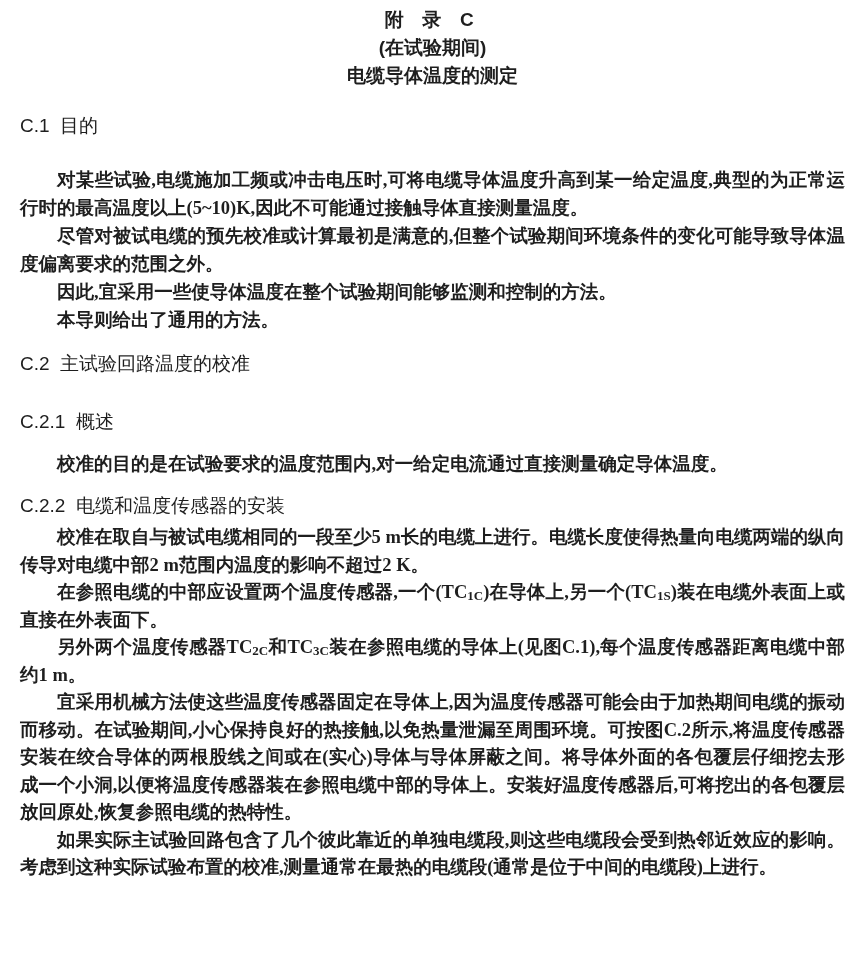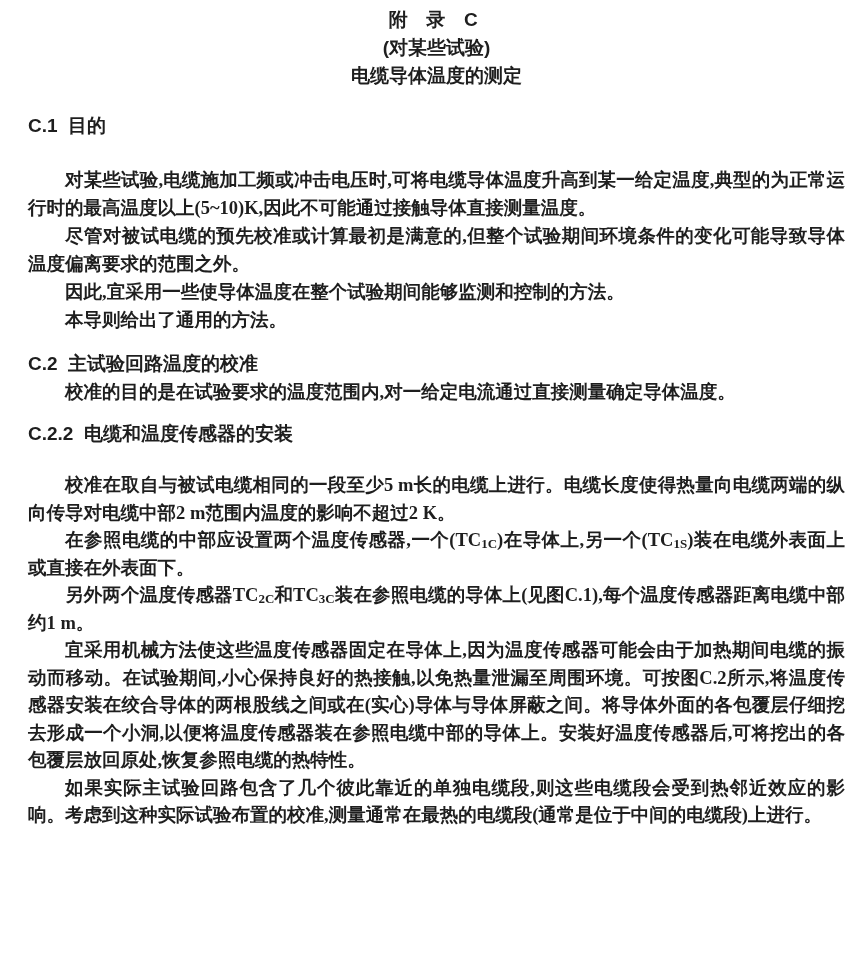--- a/index.html
+++ b/index.html
@@ -6,50 +6,50 @@
     margin: 0;
     padding: 0;
     background: #ffffff;
   }
   .page {
     width: 856px;
     height: 978px;
     box-sizing: border-box;
     background: #ffffff;
     color: #1e1e1e;
-    padding: 6px 11px 0 28px;
+    padding: 6px 11px 0 20px;
     overflow: hidden;
     font-family: "Liberation Serif", "DejaVu Serif", serif;
   }
   .title-block {
     text-align: center;
     font-weight: bold;
   }
   .title-line {
     margin: 0;
     font-size: 19px;
     line-height: 28px;
     font-family: "Liberation Sans", "DejaVu Sans", sans-serif;
   }
   .title-line.spaced {
     letter-spacing: 0.35em;
   }
   .heading {
     margin: 0;
     font-size: 19px;
     line-height: 28px;
-    font-weight: bold;
+    font-weight: normal;
     white-space: pre-wrap;
     font-family: "Liberation Sans", "DejaVu Sans", sans-serif;
     text-align: left;
   }
   .h-c1   { margin-top: 22px; margin-bottom: 26px; }
   .h-c2   { margin-top: 16px; }
   .h-c21  { margin-top: 30px; margin-bottom: 14px; }
-  .h-c22  { margin-top: 14px; margin-bottom: 24px; }
+  .h-c22  { margin-top: 14px; margin-bottom: 4px; }
   .para {
     margin: 0;
     font-size: 18.5px;
     line-height: 28px;
     text-indent: 2em;
     text-align: justify;
     letter-spacing: 0;
     font-weight: bold;
   }
   .sec-c22 .para {
@@ -62,36 +62,37 @@
     letter-spacing: 0;
   }
 </style>
 </head>
 <body>
 
 <div class="page">
 
   <div class="title-block">
     <p class="title-line spaced">附 录 C</p>
-    <p class="title-line">(对某些试验)</p>
+    <p class="title-line">(在试验期间)</p>
     <p class="title-line">电缆导体温度的测定</p>
   </div>
 
   <div class="sec-c1">
     <p class="heading h-c1">C.1  目的</p>
     <p class="para">对某些试验,电缆施加工频或冲击电压时,可将电缆导体温度升高到某一给定温度,典型的为正常运行时的最高温度以上(5~10)K,因此不可能通过接触导体直接测量温度。</p>
     <p class="para">尽管对被试电缆的预先校准或计算最初是满意的,但整个试验期间环境条件的变化可能导致导体温度偏离要求的范围之外。</p>
     <p class="para">因此,宜采用一些使导体温度在整个试验期间能够监测和控制的方法。</p>
     <p class="para">本导则给出了通用的方法。</p>
   </div>
 
   <div class="sec-c2">
     <p class="heading h-c2">C.2  主试验回路温度的校准</p>
 
     <div class="sec-c21">
+      <p class="heading h-c21">C.2.1  概述</p>
       <p class="para">校准的目的是在试验要求的温度范围内,对一给定电流通过直接测量确定导体温度。</p>
     </div>
 
     <div class="sec-c22">
       <p class="heading h-c22">C.2.2  电缆和温度传感器的安装</p>
       <p class="para">校准在取自与被试电缆相同的一段至少5 m长的电缆上进行。电缆长度使得热量向电缆两端的纵向传导对电缆中部2 m范围内温度的影响不超过2 K。</p>
       <p class="para">在参照电缆的中部应设置两个温度传感器,一个(TC<sub>1C</sub>)在导体上,另一个(TC<sub>1S</sub>)装在电缆外表面上或直接在外表面下。</p>
       <p class="para">另外两个温度传感器TC<sub>2C</sub>和TC<sub>3C</sub>装在参照电缆的导体上(见图C.1),每个温度传感器距离电缆中部约1 m。</p>
       <p class="para">宜采用机械方法使这些温度传感器固定在导体上,因为温度传感器可能会由于加热期间电缆的振动而移动。在试验期间,小心保持良好的热接触,以免热量泄漏至周围环境。可按图C.2所示,将温度传感器安装在绞合导体的两根股线之间或在(实心)导体与导体屏蔽之间。将导体外面的各包覆层仔细挖去形成一个小洞,以便将温度传感器装在参照电缆中部的导体上。安装好温度传感器后,可将挖出的各包覆层放回原处,恢复参照电缆的热特性。</p>
       <p class="para">如果实际主试验回路包含了几个彼此靠近的单独电缆段,则这些电缆段会受到热邻近效应的影响。考虑到这种实际试验布置的校准,测量通常在最热的电缆段(通常是位于中间的电缆段)上进行。</p>

